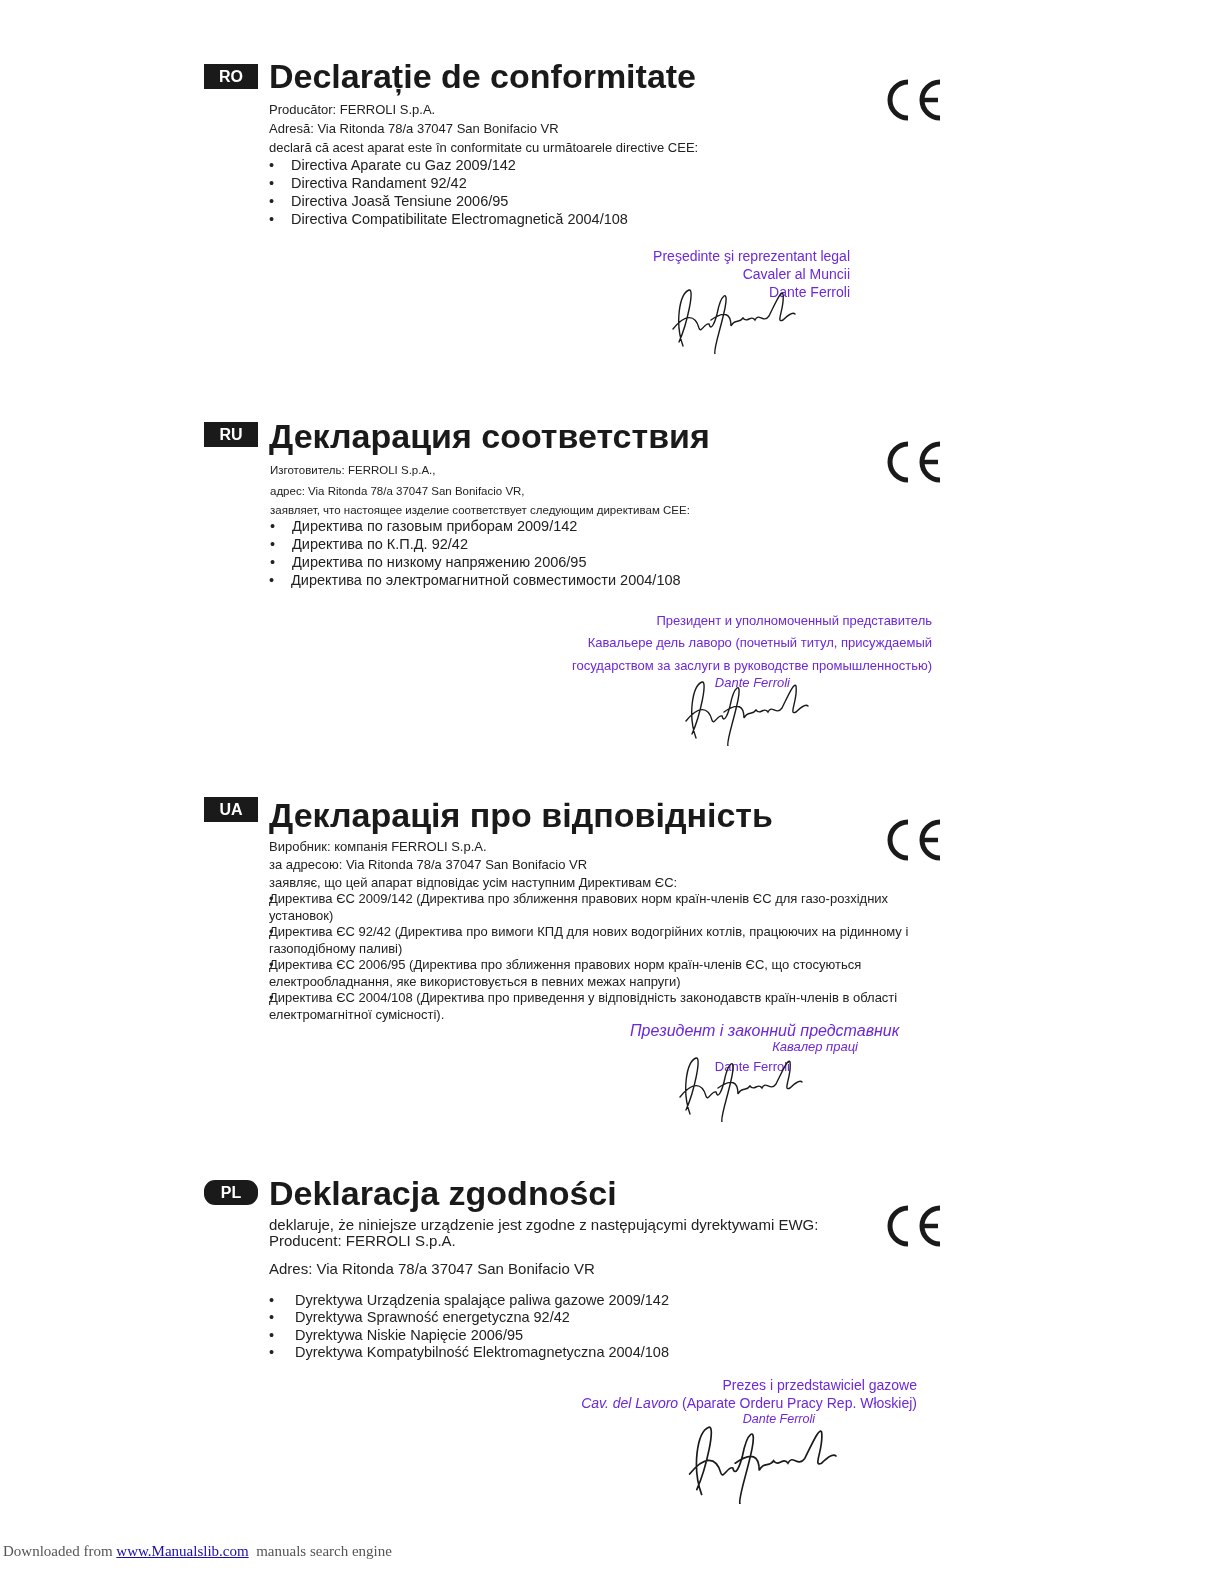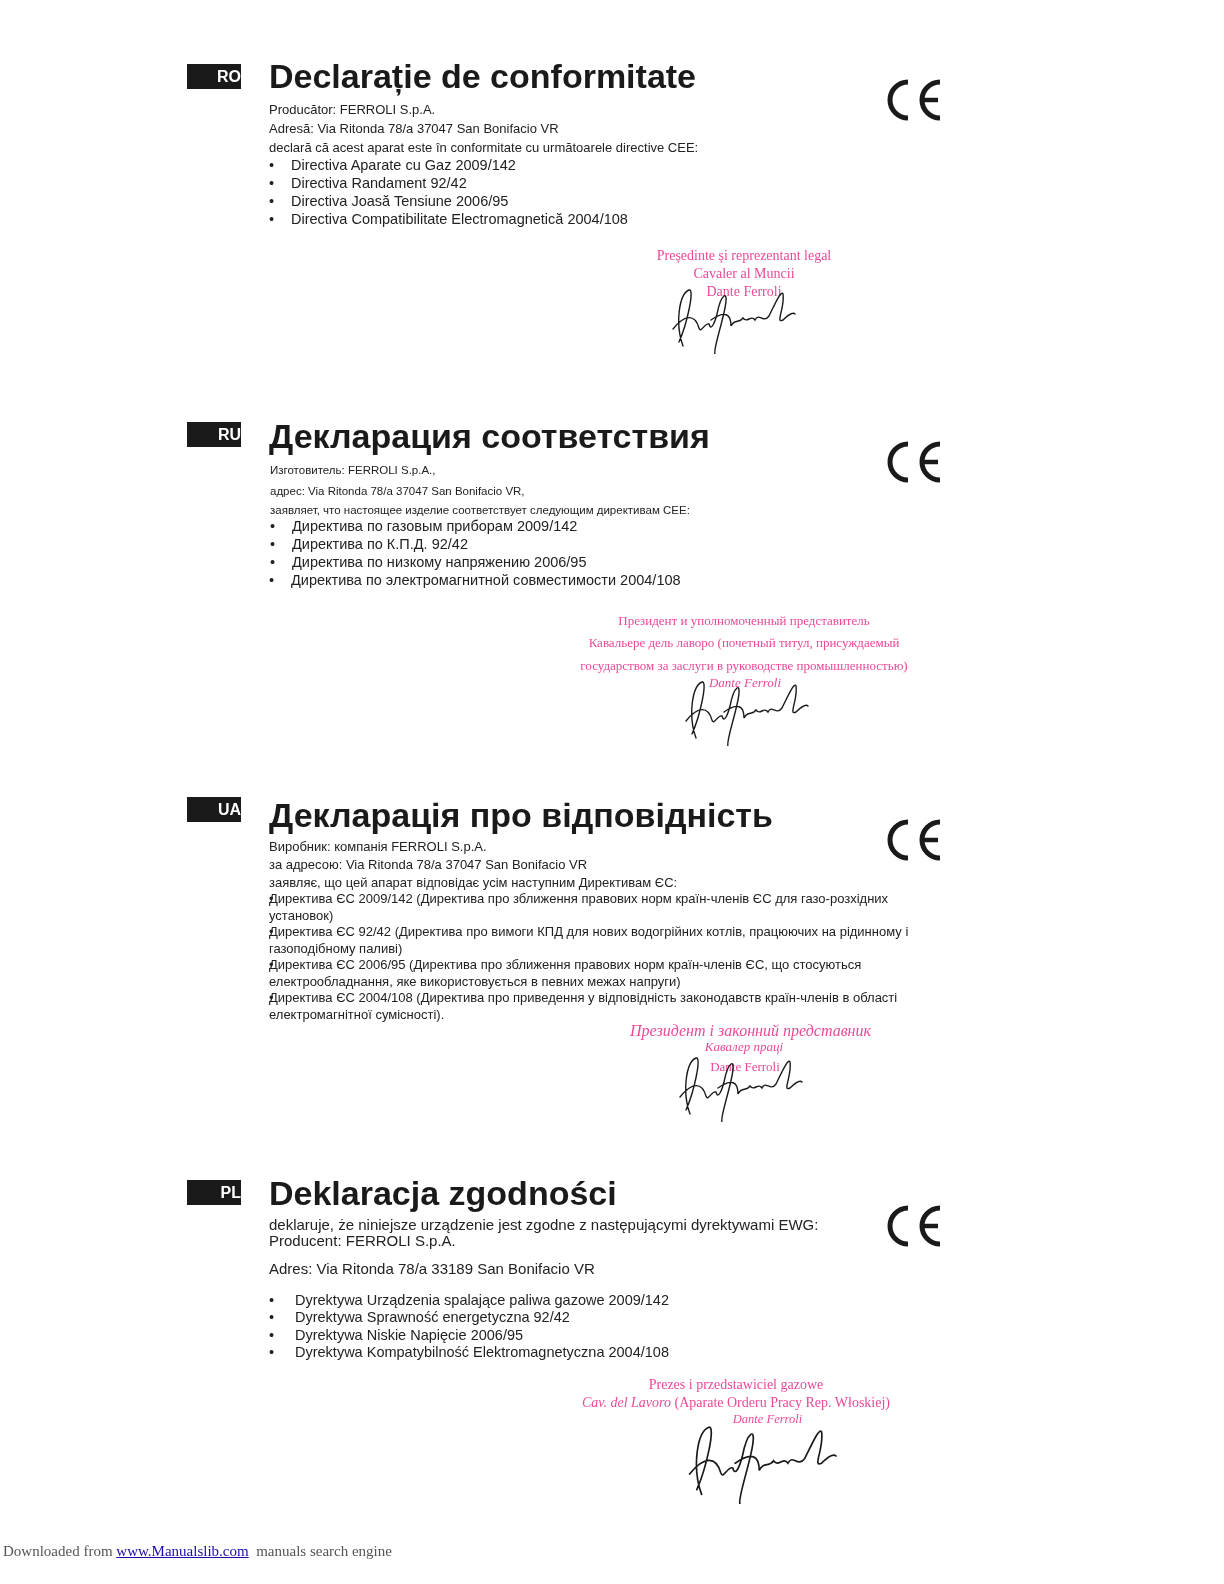--- a/index.html
+++ b/index.html
@@ -1,32 +1,32 @@
 <!DOCTYPE html>
 <html><head>
 <meta charset="utf-8">
 <style>
   html, body { margin: 0; padding: 0; background: #ffffff; }
   body { width: 1224px; height: 1584px; position: relative; overflow: hidden;
          font-family: "Liberation Sans", sans-serif; color: #1a1a1a; }
   .section { position: absolute; left: 0; width: 1224px; }
-  .badge { position: absolute; left: 187px; width: 54px; height: 25px; background: #1a1a1a;
-           color: #fff; font-weight: bold; font-size: 16px; text-align: right; line-height: 25px; }
+  .badge { position: absolute; left: 204px; width: 54px; height: 25px; background: #1a1a1a;
+           color: #fff; font-weight: bold; font-size: 16px; text-align: center; line-height: 25px; }
   .title { position: absolute; left: 269px; font-weight: bold; font-size: 34px; line-height: 40px;
            white-space: nowrap; color: #1a1a1a; }
   .ce { position: absolute; left: 884px; width: 60px; height: 44px; }
   .line { position: absolute; left: 269px; font-size: 13px; white-space: nowrap; color: #222; }
   .line.sm { font-size: 11.5px; }
   .line.lg { font-size: 15px; margin-top: 9px; }
   .bullet { position: absolute; left: 269px; font-size: 14.5px; white-space: nowrap; color: #222; }
   .bullet .dot { display: inline-block; width: 22px; }
   .ua-item { position: absolute; left: 269px; width: 680px; font-size: 13px; line-height: 16.5px; color: #222; }
   .ua-item .dot { position: absolute; left: 0; top: 0; }
   .ua-item .txt { display: block; }
-  .sig-line { position: absolute; font-size: 14px; white-space: nowrap; color: #ec4899; text-align: center; font-family: Liberation Serif, serif; }
+  .sig-line { position: absolute; font-size: 14px; white-space: nowrap; color: #6d28d9; text-align: right; }
   .sig-line.it { font-style: italic; }
   .signature { position: absolute; width: 150px; height: 70px; }
   .footer { position: absolute; left: 3px; top: 1543px; font-family: "Liberation Serif", serif;
             font-size: 15px; color: #555; white-space: nowrap; }
   .footer a { color: #1a0dab; text-decoration: underline; }
 </style>
 </head>
 <body>
 
 <svg width="0" height="0" style="position:absolute">
@@ -121,28 +121,28 @@
 
   <div class="sig-line it" style="top:1022px; left:630px; width:228px; font-size:16px;">Президент і законний представник</div>
   <div class="sig-line it" style="top:1039px; left:630px; width:228px; font-size:13px;">Кавалер праці</div>
   <div class="sig-line" style="top:1059px; left:700px; width:90px; font-size:13px;">Dante Ferroli</div>
   <svg class="signature" style="top:1052px; left:672px;" viewBox="0 0 150 70">
       <use href="#sig"></use>
     </svg>
 </div>
 
 <div class="section" style="top:0;">
-  <div class="badge" style="top:1180px;">PL</div>
+  <div class="badge" style="top:1180px;border-radius:11px;">PL</div>
   <div class="title" style="top:1173px;">Deklaracja zgodności</div>
   <svg class="ce" style="top:1204px;" viewBox="0 0 60 44">
       <use href="#ce-mark"></use>
     </svg>
 
   <div class="line lg" style="top:1223px;">Producent: FERROLI S.p.A.</div>
-  <div class="line lg" style="top:1251px;">Adres: Via Ritonda 78/a 33189 San Bonifacio VR</div>
+  <div class="line lg" style="top:1251px;">Adres: Via Ritonda 78/a 37047 San Bonifacio VR</div>
   <div class="line lg" style="top:1207px;">deklaruje, że niniejsze urządzenie jest zgodne z następującymi dyrektywami EWG:</div>
 
   <div class="bullet" style="top:1292px;"><span class="dot" style="width:26px;">•</span><span>Dyrektywa  Urządzenia spalające paliwa gazowe 2009/142</span></div>
   <div class="bullet" style="top:1309px;"><span class="dot" style="width:26px;">•</span><span>Dyrektywa Sprawność energetyczna 92/42</span></div>
   <div class="bullet" style="top:1327px;"><span class="dot" style="width:26px;">•</span><span>Dyrektywa Niskie Napięcie 2006/95</span></div>
   <div class="bullet" style="top:1344px;"><span class="dot" style="width:26px;">•</span><span>Dyrektywa Kompatybilność Elektromagnetyczna 2004/108</span></div>
 
   <div class="sig-line" style="top:1377px; left:555px; width:362px;">Prezes i przedstawiciel gazowe</div>
   <div class="sig-line" style="top:1395px; left:555px; width:362px;"><i>Cav. del Lavoro</i><span> (Aparate Orderu Pracy Rep. Włoskiej)</span></div>
   <div class="sig-line it" style="top:1412px; left:720px; width:95px; font-size:12.5px;">Dante Ferroli</div>

